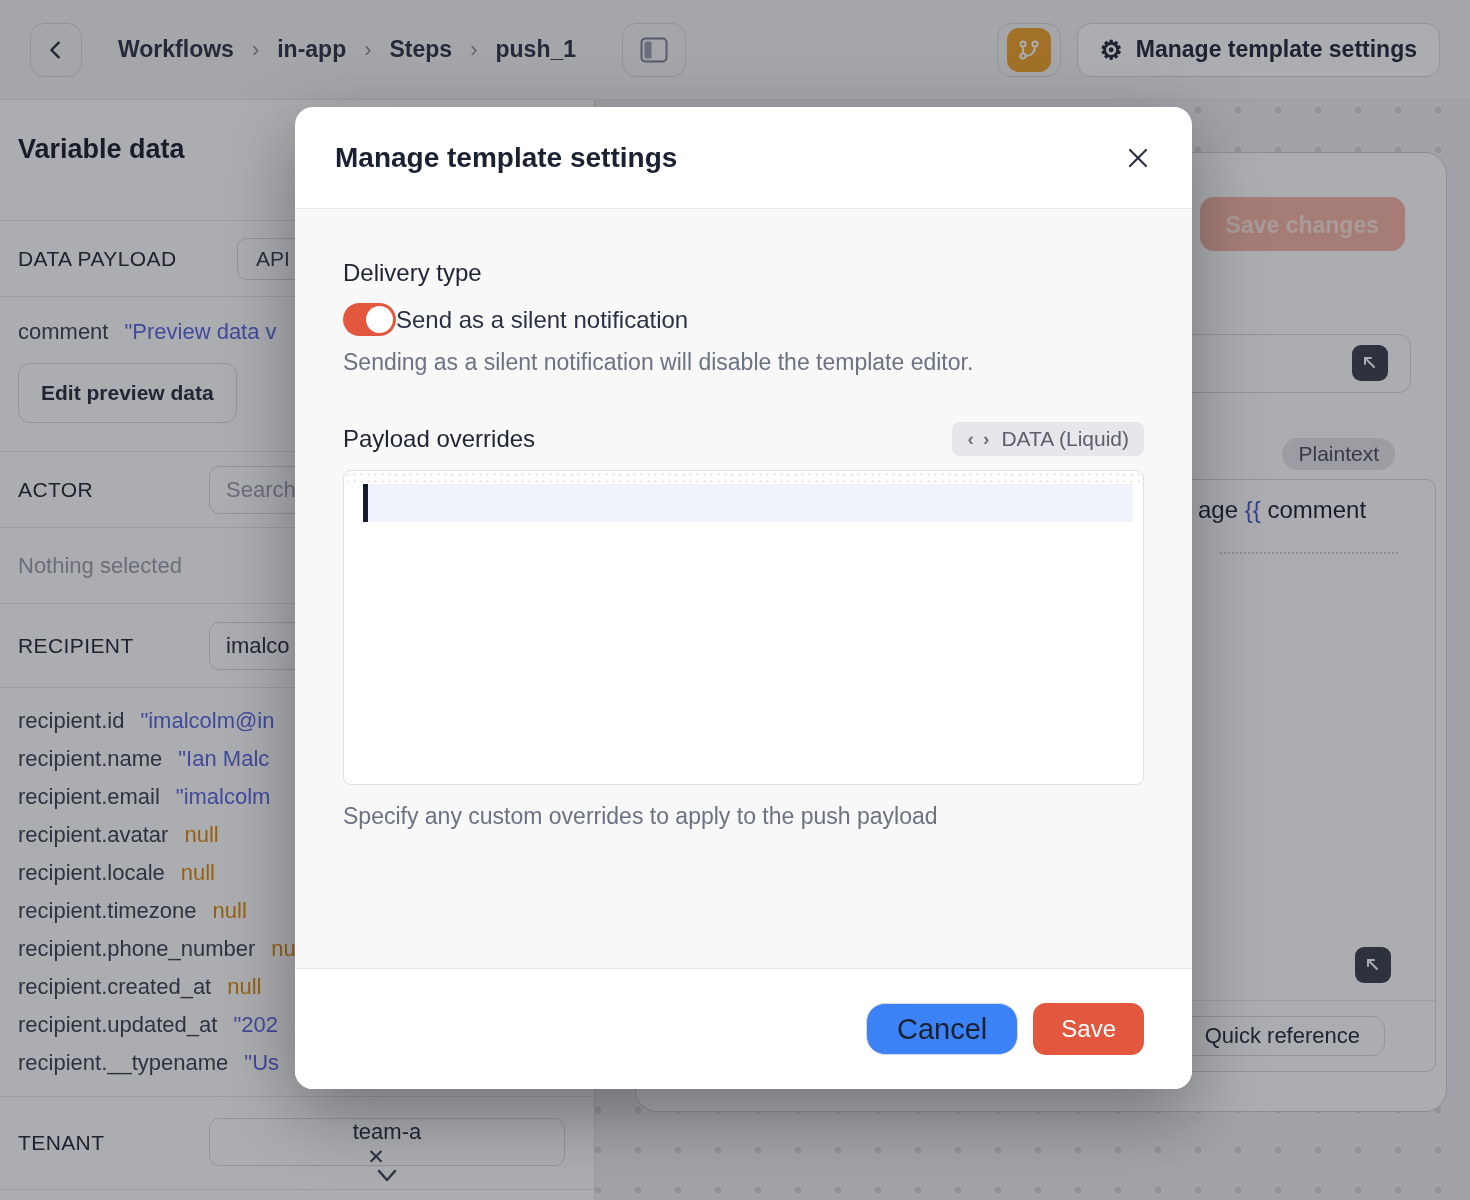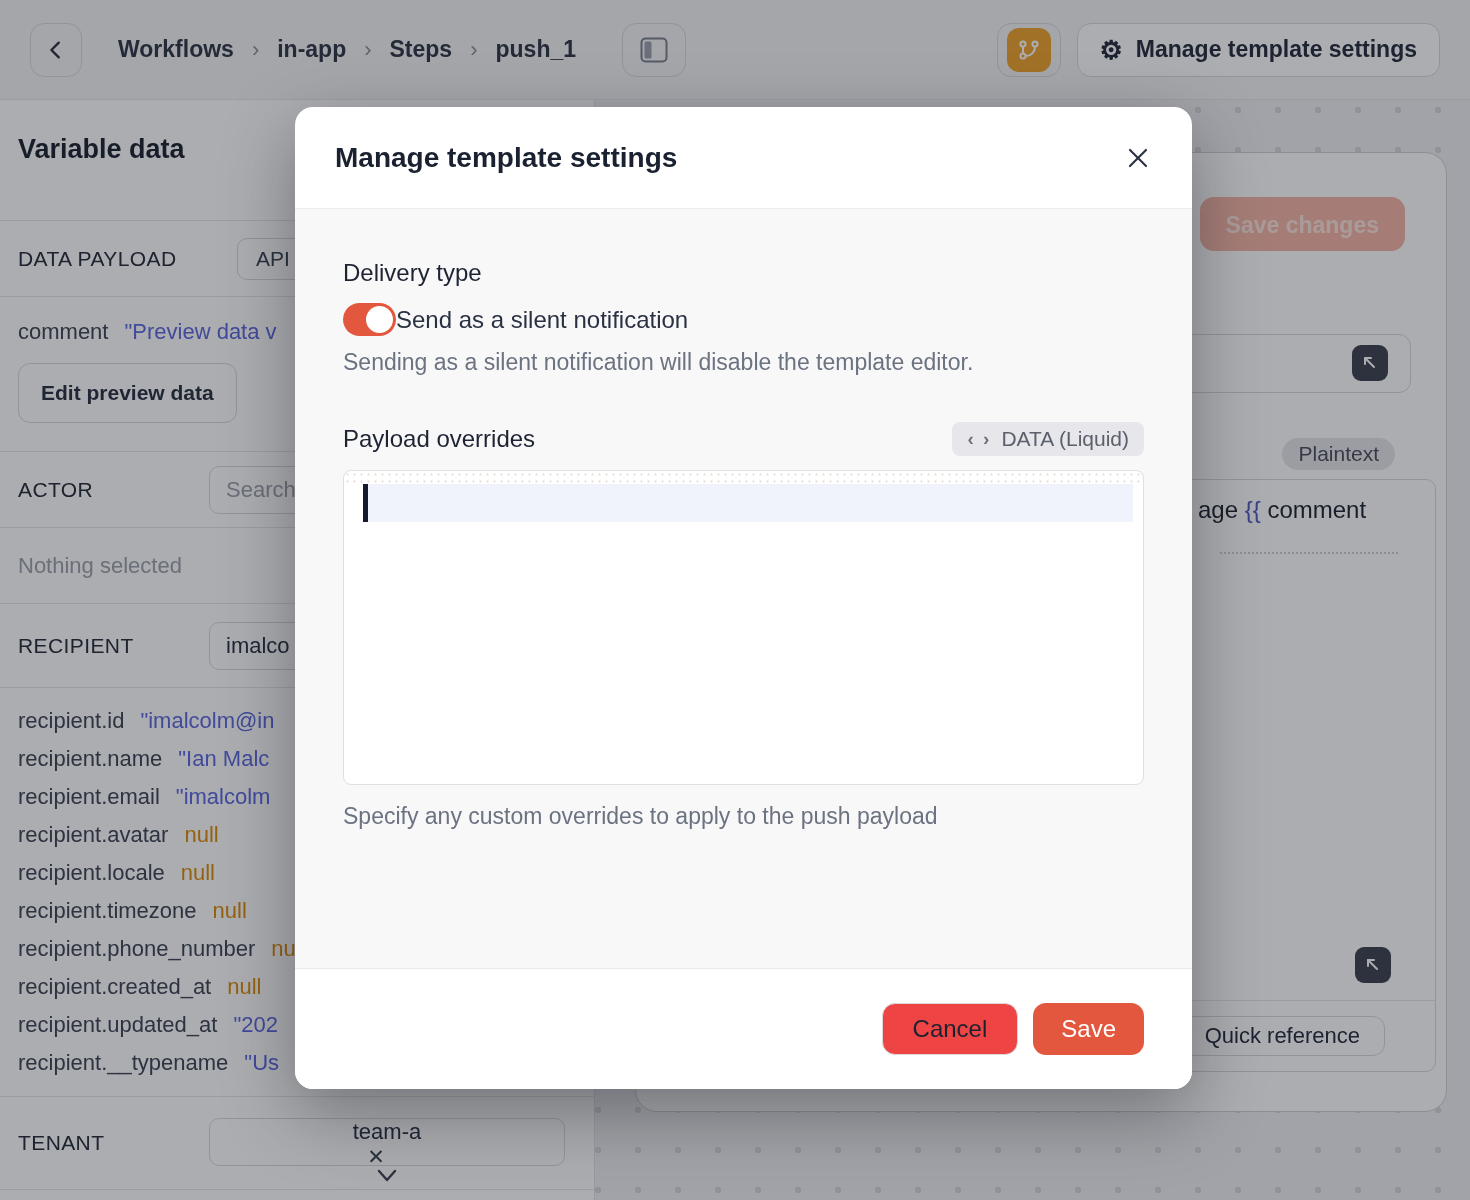--- a/index.html
+++ b/index.html
@@ -107,22 +107,22 @@
   .lang-badge .code-glyph{font-size:19px;color:#6B7280;letter-spacing:2px;font-weight:600;}
   .lang-badge .lang-txt{font-size:21px;color:#5B606C;}
   .payload-editor{margin-top:14px;height:315px;background:#fff;border:1.5px solid #DFDFE5;border-radius:8px;position:relative;overflow:hidden;}
   .payload-editor::before{content:"";position:absolute;left:0;right:0;top:0;height:12px;
     background-image:radial-gradient(circle,#EDE7E0 1px,transparent 1.2px);background-size:7px 7px;}
   .active-line{position:absolute;left:19px;right:10px;top:13px;height:38px;background:#F0F2FC;}
   .caret{position:absolute;left:0;top:0;width:5px;height:38px;background:#151A2C;}
   .helper{margin-top:18px;font-size:23px;color:var(--gray);}
   .modal-footer{position:absolute;left:0;right:0;bottom:0;height:121px;background:#fff;border-top:1px solid #E9E9EC;
     display:flex;align-items:center;justify-content:flex-end;gap:15px;padding:0 48px;}
-  .btn-cancel{height:52px;padding:0 30px;border:1.5px solid var(--border);border-radius:13px;background:#ef4444;
-    font-size:24px;font-weight:500;color:#1A2130;cursor:pointer;}
+  .btn-cancel{height:52px;padding:0 30px;border:1.5px solid var(--border);border-radius:19px;background:#3b82f6;
+    font-size:29px;font-weight:500;color:#1A2130;cursor:pointer;}
   .btn-save{height:52px;padding:0 28px;border:none;border-radius:13px;background:var(--accent);
     font-size:24px;font-weight:500;color:#fff;cursor:pointer;}
   svg{display:block;}
 </style>
 </head>
 <body>
 
 <div class="screen">
 
   <div class="topbar">

